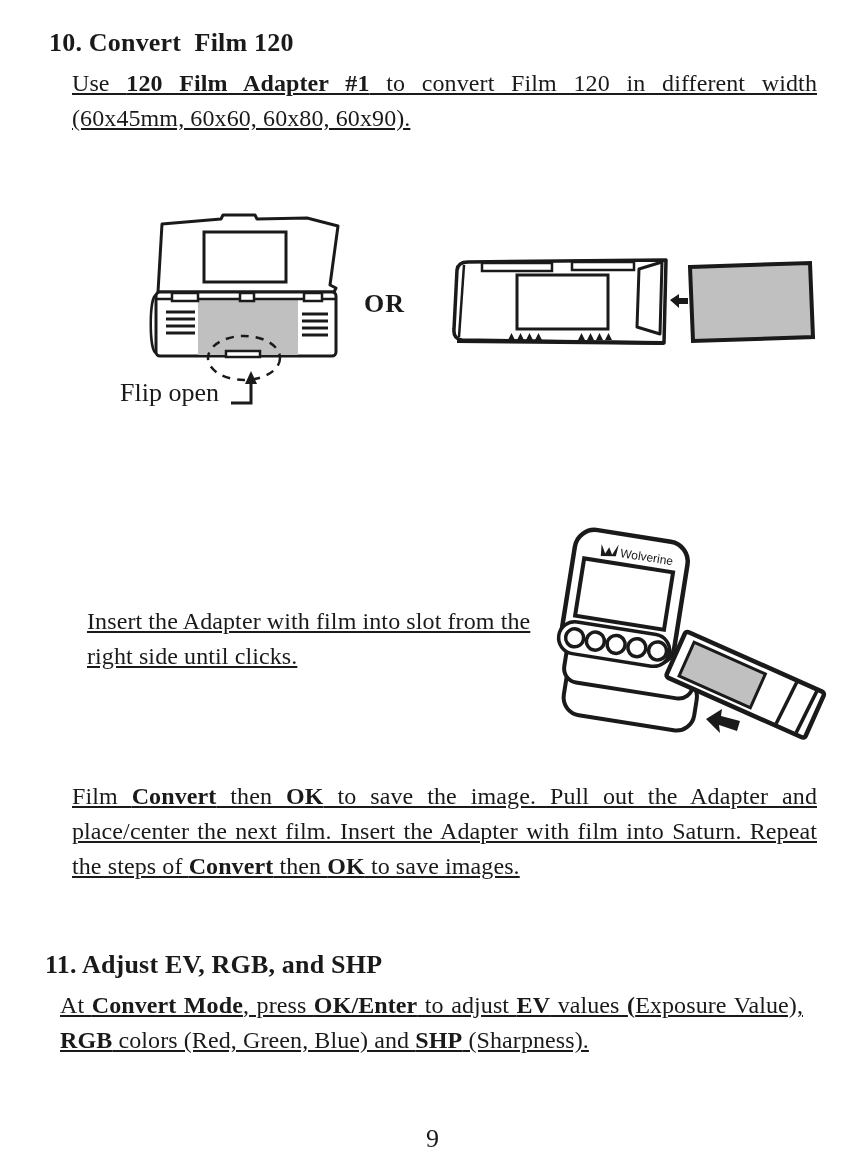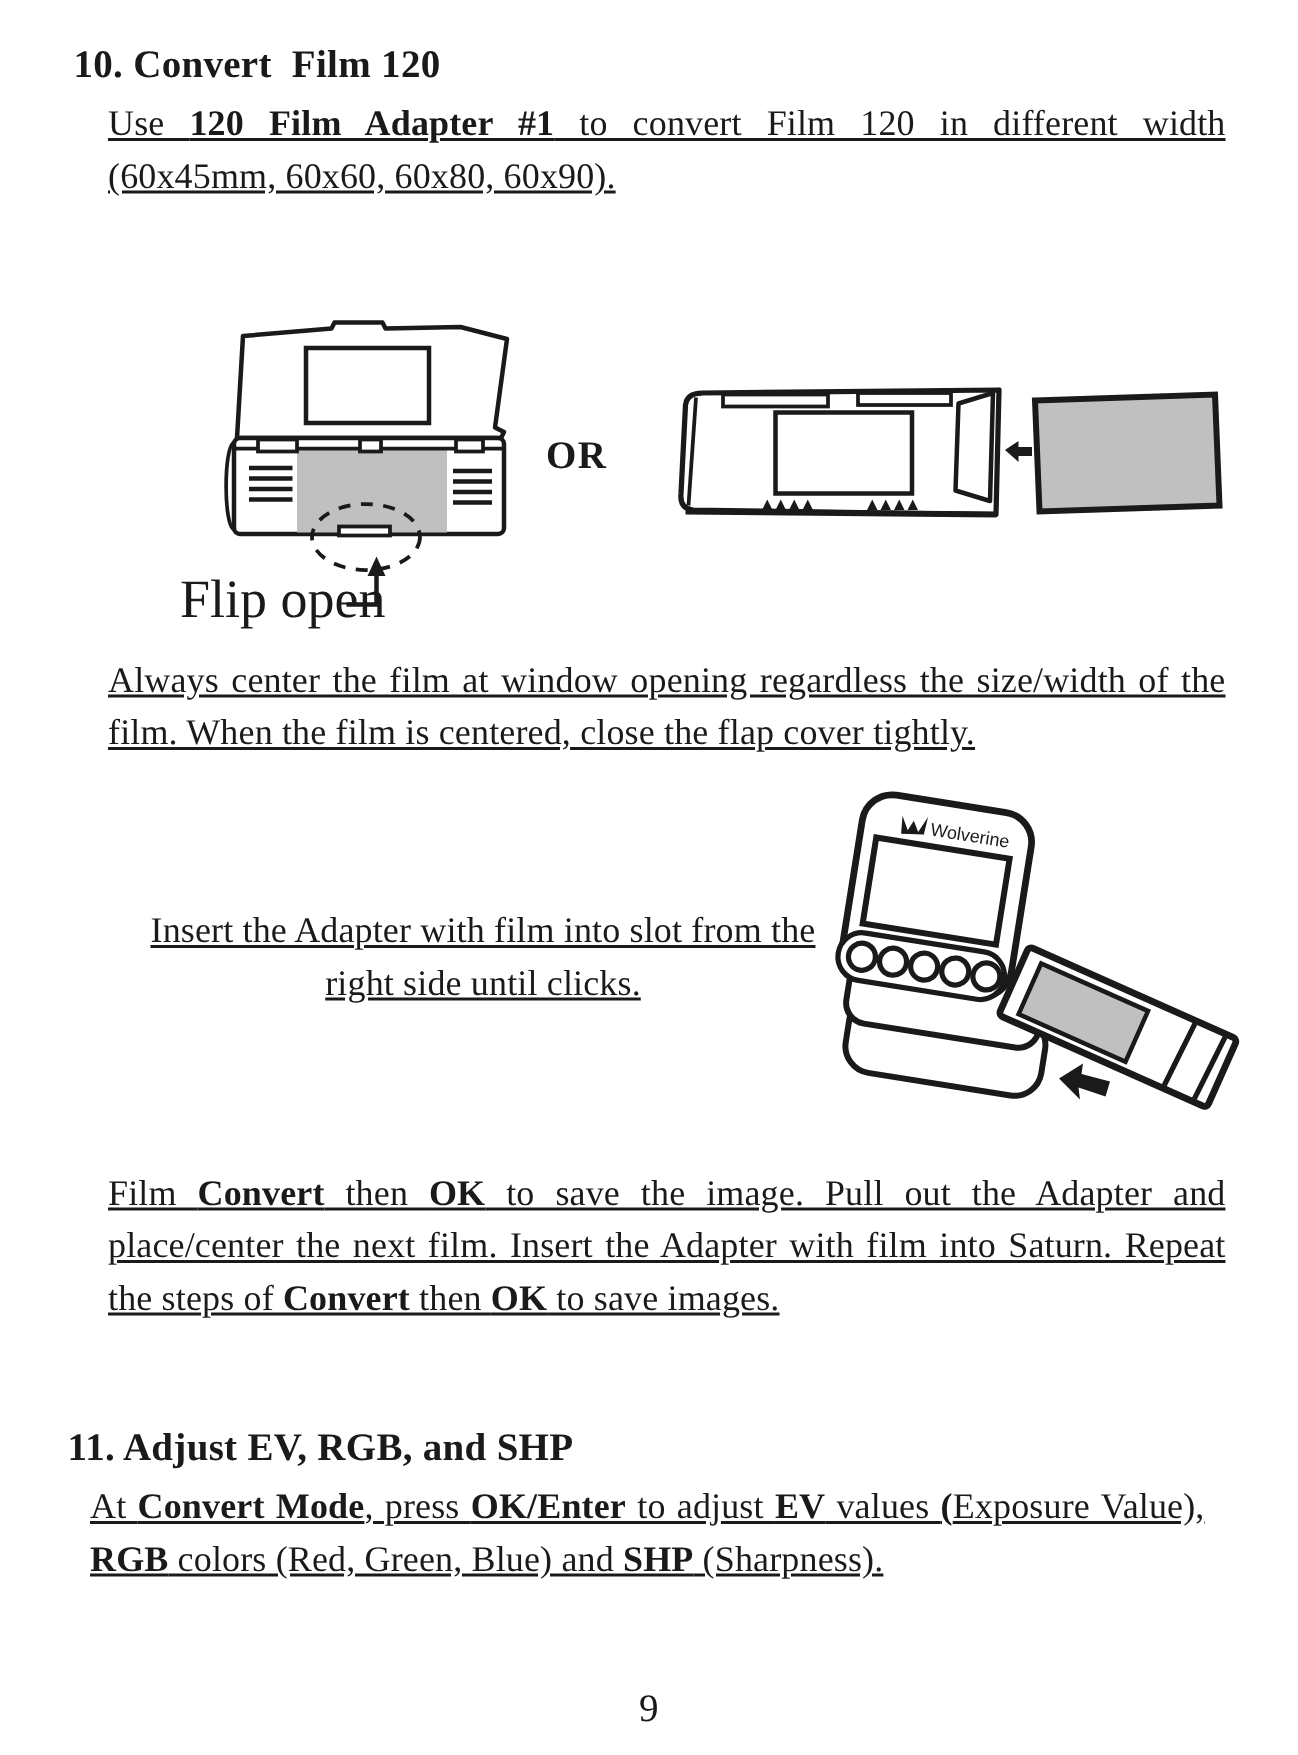--- a/index.html
+++ b/index.html
@@ -11,21 +11,21 @@
     position:absolute; font-weight:bold; font-size:26px; line-height:30px;
     white-space:pre; letter-spacing:0.2px;
   }
   .para {
     position:absolute; font-size:24px; line-height:35px; text-align:justify;
     letter-spacing:0.1px;
     text-decoration:underline;
   }
   .para b { font-weight:bold; }
   .fig { position:absolute; }
-  .fig-label { position:absolute; font-size:36px; }
+  .fig-label { position:absolute; font-size:26px; }
   .or-label { position:absolute; font-size:26px; font-weight:bold; letter-spacing:1px; }
   .page-number { position:absolute; left:0; width:865px; text-align:center; font-size:26px; }
   svg text { font-family:"Liberation Sans", sans-serif; fill:#1a1a1a; }
 </style>
 </head>
 <body>
 
 <div class="page">
 
   <div class="heading" style="left:49px; top:28px;">10. Convert  Film 120</div>
@@ -79,23 +79,22 @@
     <rect x="124" y="9" width="62" height="8" fill="#ffffff" stroke="#1a1a1a" stroke-width="2.5"></rect>
     <rect x="69" y="22" width="91" height="54" fill="#ffffff" stroke="#1a1a1a" stroke-width="3"></rect>
     <polygon points="191,16 214,9 212,81 189,74" fill="#ffffff" stroke="#1a1a1a" stroke-width="3" stroke-linejoin="round"></polygon>
     <path d="M60,87 l3.5,-7 l3.5,7 z M69,87 l3.5,-7 l3.5,7 z M78,87 l3.5,-7 l3.5,7 z M87,87 l3.5,-7 l3.5,7 z" fill="#1a1a1a"></path>
     <path d="M130,87 l3.5,-7 l3.5,7 z M139,87 l3.5,-7 l3.5,7 z M148,87 l3.5,-7 l3.5,7 z M157,87 l3.5,-7 l3.5,7 z" fill="#1a1a1a"></path>
     <line x1="9" y1="88" x2="216" y2="90" stroke="#1a1a1a" stroke-width="4"></line>
     <polygon points="222,47 231,41 231,45 240,45 240,51 231,51 231,55" fill="#1a1a1a"></polygon>
     <polygon points="242,14 362,10 365,84 245,88" fill="#c0c0c0" stroke="#1a1a1a" stroke-width="4"></polygon>
   </svg>
 
-  <div class="para" style="left:72px; top:437px; width:745px;">Always center the film at window opening regardless the size/width of the film. When the film is centered, close the flap cover tightly.</div>
 
-  <div class="para" style="left:87px; top:604px; width:470px; text-align:center;">Insert the Adapter with film into slot from the right side until clicks.</div>
+  <div class="para" style="left:87px; top:604px; width:470px; text-align:left;">Insert the Adapter with film into slot from the right side until clicks.</div>
 
   <svg class="fig" style="left:540px; top:515px;" width="325" height="248" viewBox="0 0 325 248">
 
     <g transform="translate(30,128) rotate(9)">
       <rect x="2" y="18" width="132" height="52" rx="18" fill="#ffffff" stroke="#1a1a1a" stroke-width="4"></rect>
       <rect x="-2" y="-4" width="130" height="42" rx="14" fill="#ffffff" stroke="#1a1a1a" stroke-width="4"></rect>
     </g>
 
     <g transform="translate(146,116) rotate(24)">
       <rect x="0" y="0" width="152" height="50" rx="3" fill="#ffffff" stroke="#1a1a1a" stroke-width="4.5"></rect>

